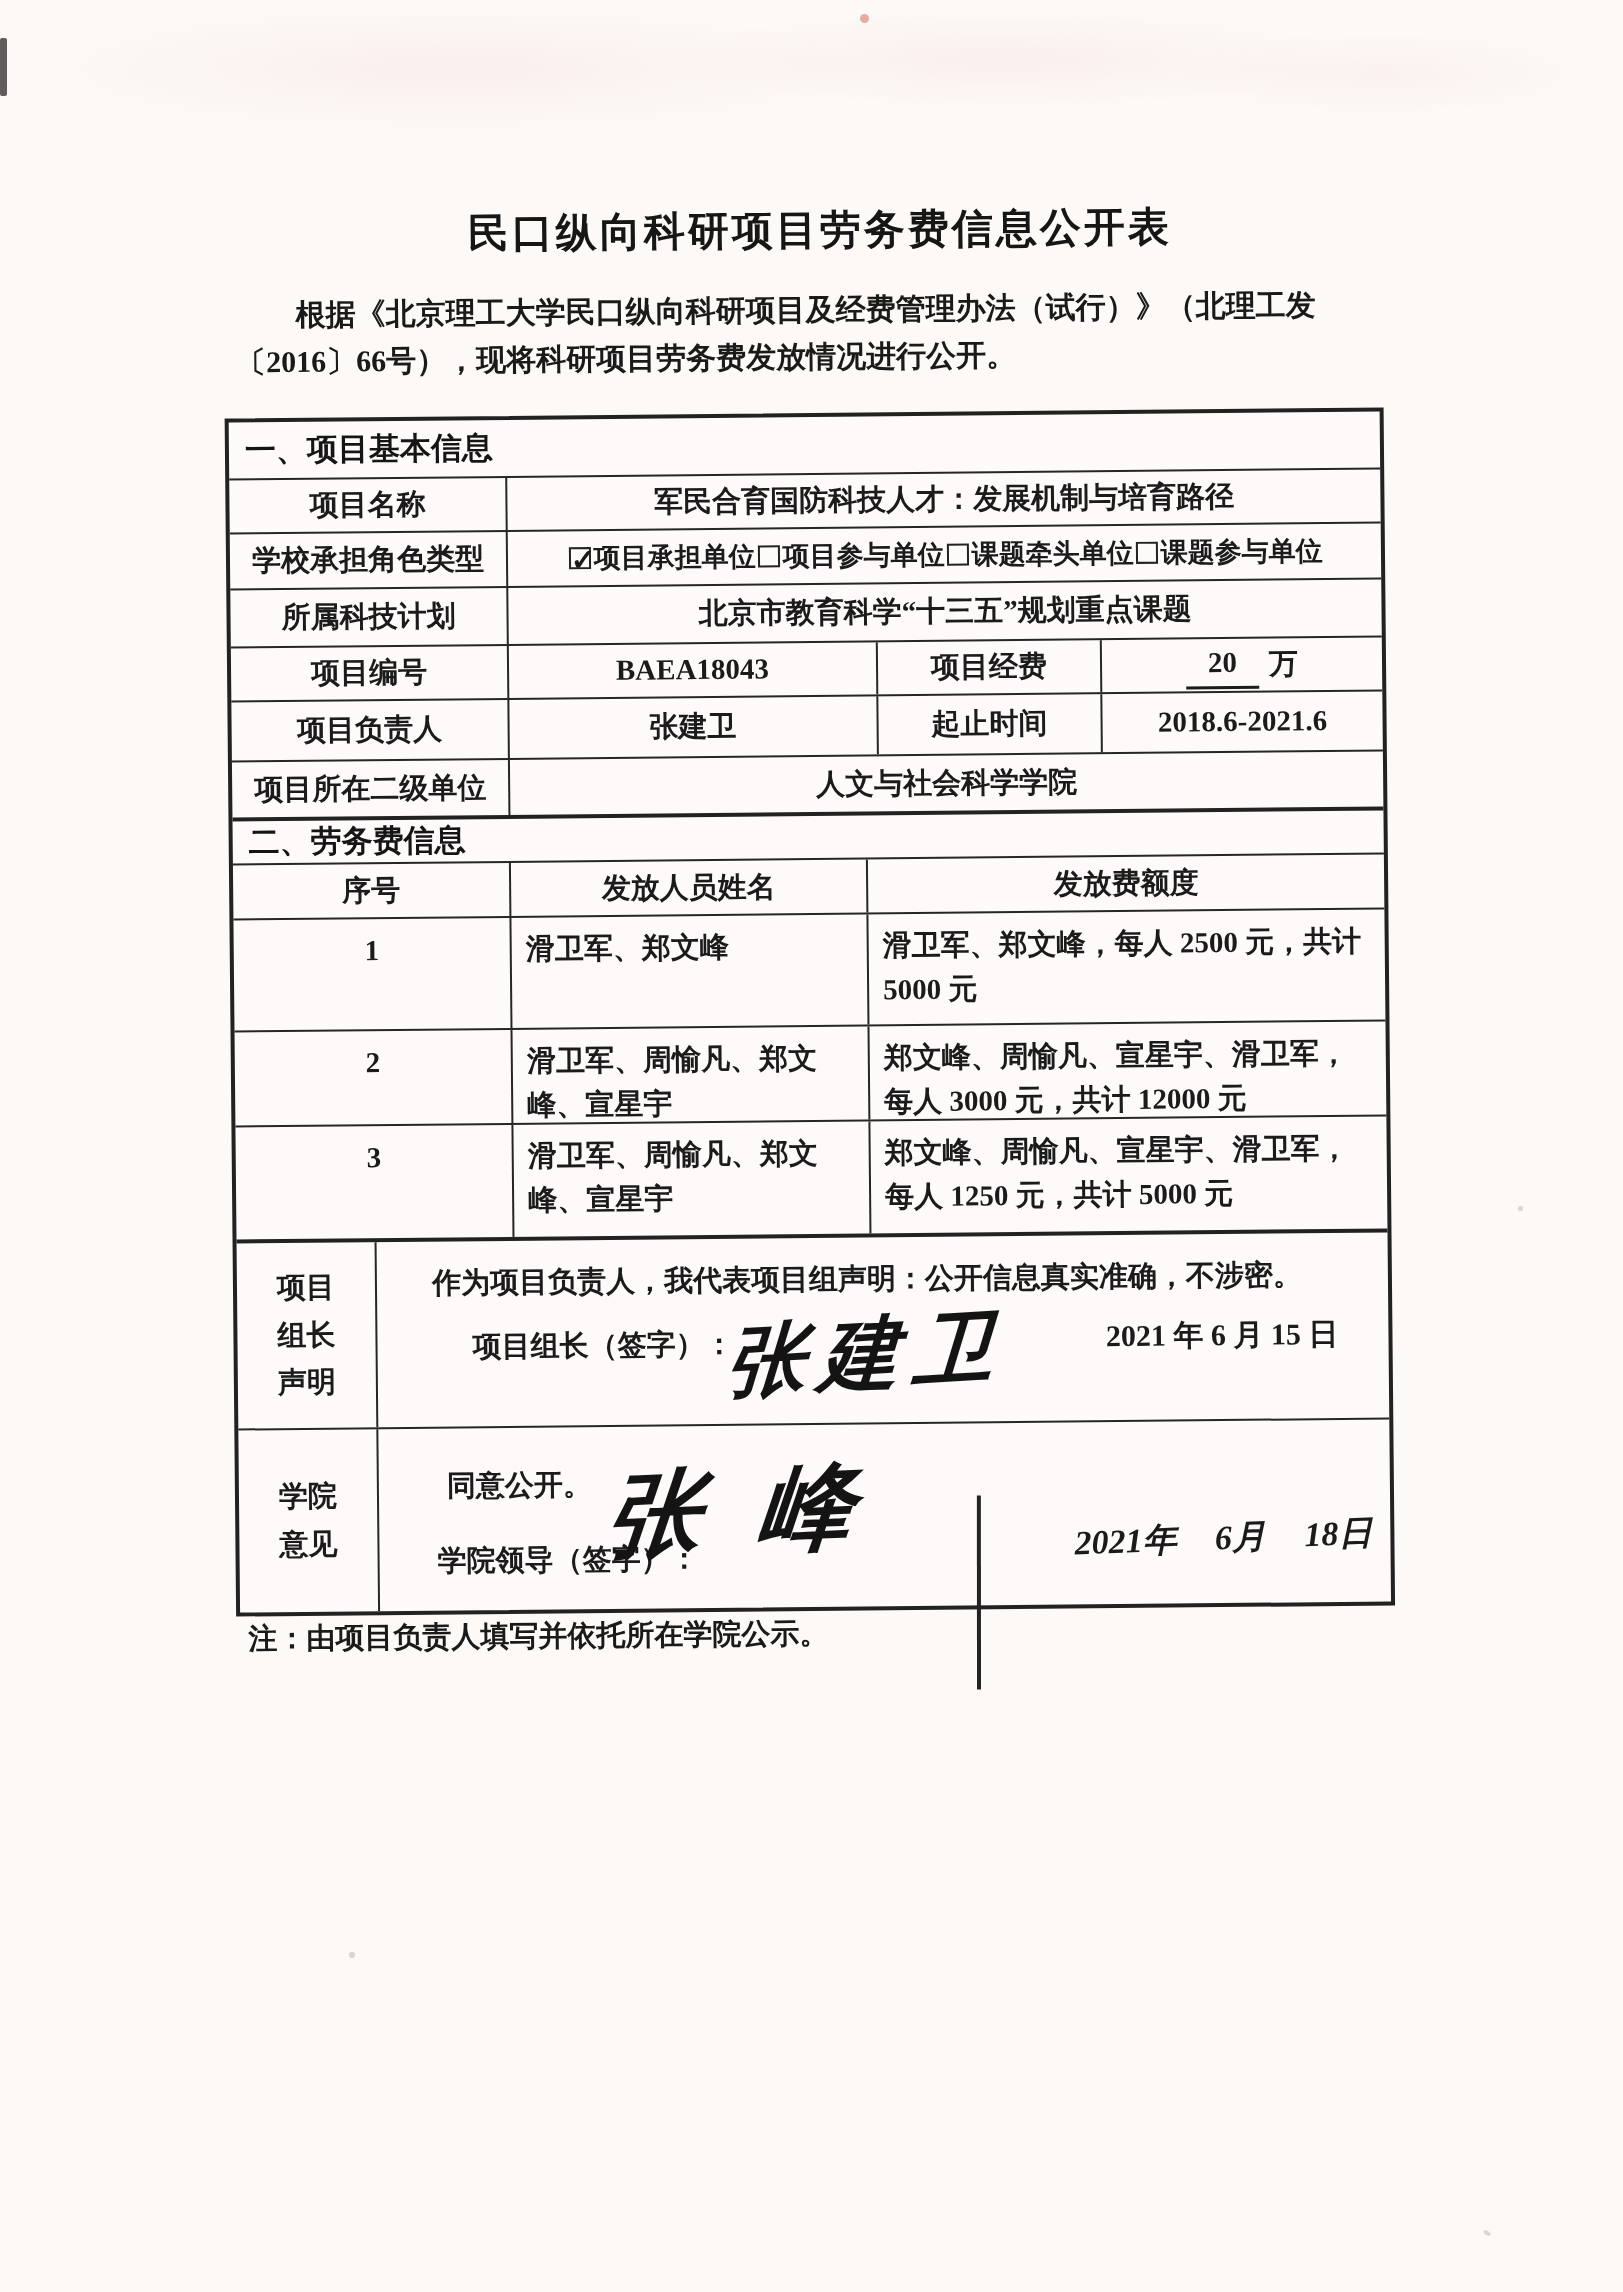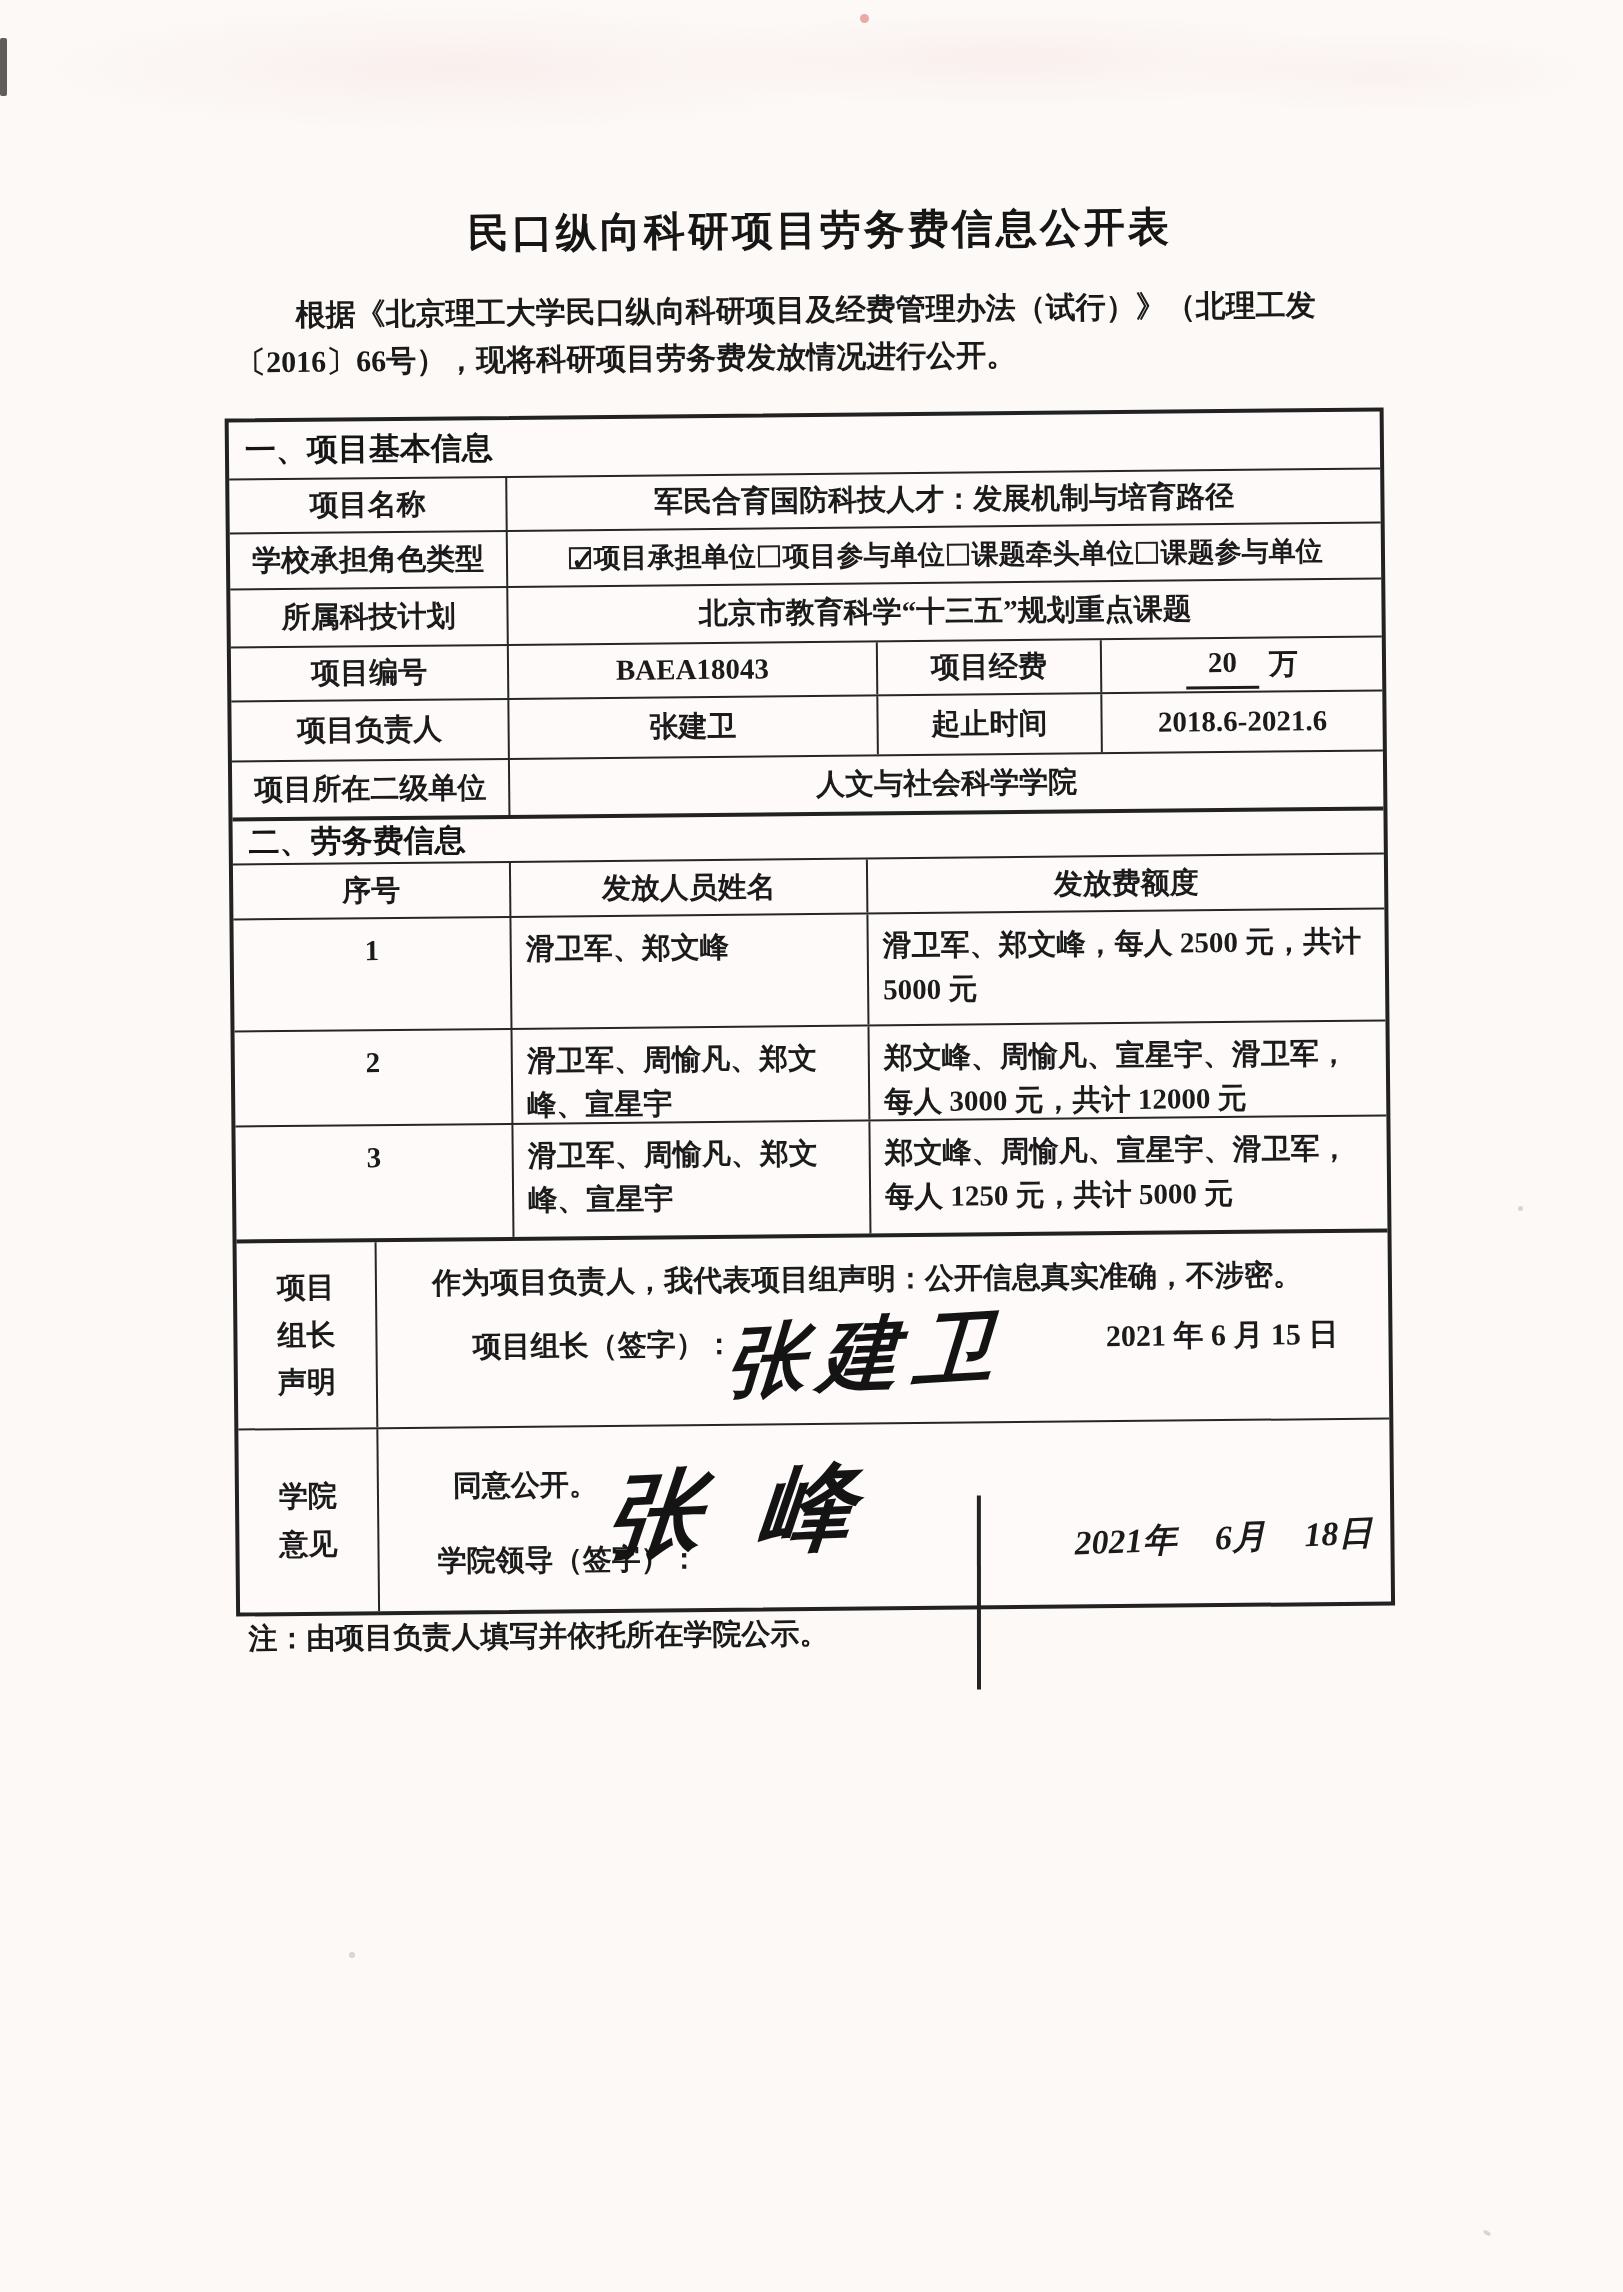--- a/index.html
+++ b/index.html
@@ -201,21 +201,21 @@
           <div class="date" style="right:50px; bottom:62px;">2021 年 6 月 15 日</div>
         </div>
       </div>
 
       <div class="row" style="height:184px">
         <div class="c nb vlabel" style="width:12%">
           <div>学院</div>
           <div>意见</div>
         </div>
         <div class="c bigcell" style="width:88%; display:block;">
-          <div class="stmt" style="top:36px; left:74px;">同意公开。</div>
+          <div class="stmt" style="top:36px; left:68px;">同意公开。</div>
           <div class="sign-label" style="left:58px; bottom:28px;">学院领导（签字）：</div>
           <div class="sig sig-dean">张峰</div>
           <div class="sig-stroke"></div>
           <div class="date hand" style="right:18px; bottom:40px; font-size:34px;">2021年 6月 18日</div>
         </div>
       </div>
 
     </div>
 
     <div class="footnote">注：由项目负责人填写并依托所在学院公示。</div>

